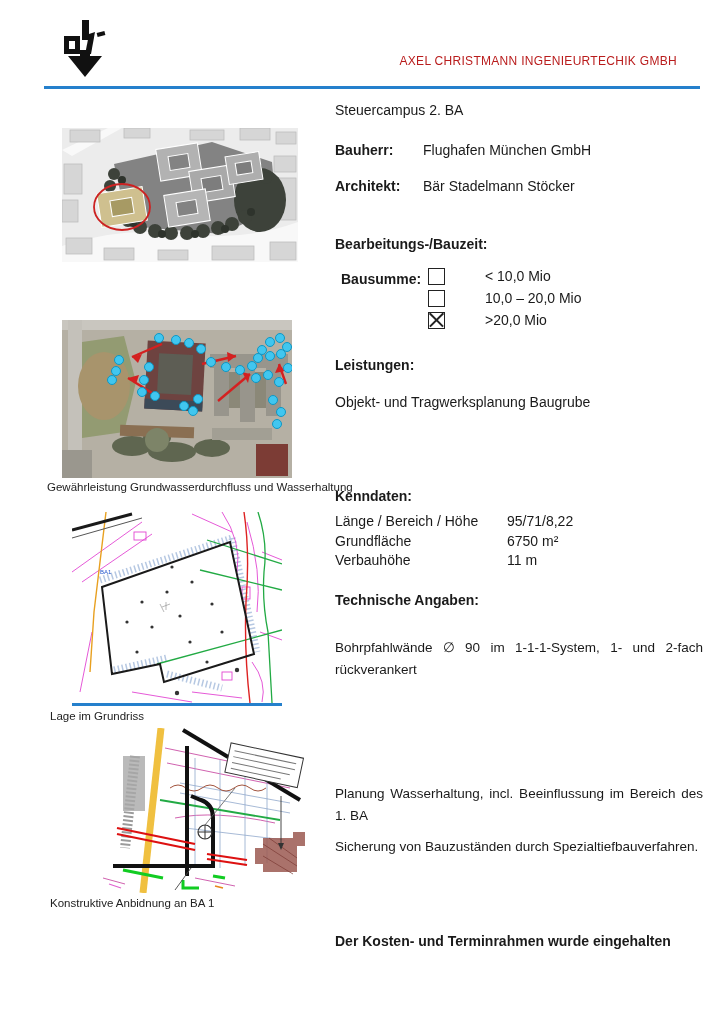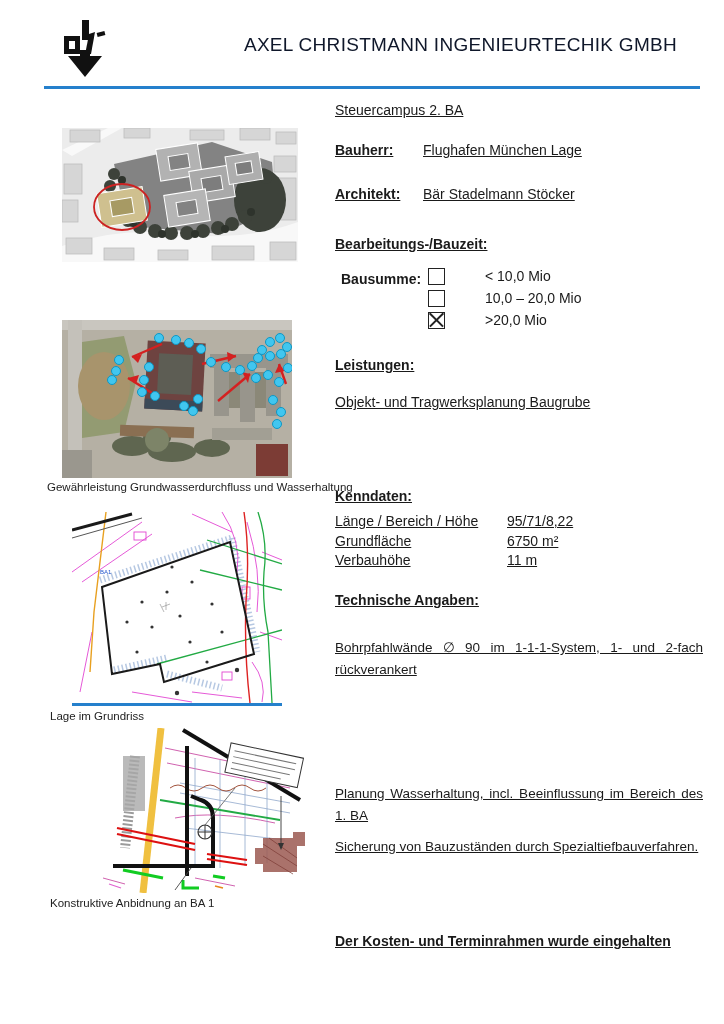--- a/index.html
+++ b/index.html
@@ -1,23 +1,23 @@
 <!DOCTYPE html>
 <html><head>
 <meta charset="utf-8">
 <style>
   html,body{margin:0;padding:0;background:#ffffff;}
   .page{position:relative;width:724px;height:1024px;background:#ffffff;overflow:hidden;
         font-family:"Liberation Sans","DejaVu Sans",sans-serif;color:#1a1a1a;}
   .abs{position:absolute;}
   
-  .company{position:absolute;top:34px;right:47px;font-size:19px;letter-spacing:.3px;color:#0f172a;}
+  .company{position:absolute;top:54px;right:47px;font-size:12px;letter-spacing:.3px;color:#b91c1c;}
   .hrule{position:absolute;left:44px;top:86px;width:656px;height:3px;background:#2580cc;}
   
-  .rc{position:absolute;left:335px;width:368px;font-size:14px;line-height:21px;text-decoration:underline;}
+  .rc{position:absolute;left:335px;width:368px;font-size:14px;line-height:21px;}
   .b{font-weight:bold;}
   .fieldrow{display:flex;}
   .fieldrow .lbl{width:88px;font-weight:bold;flex:none;}
   .kdrow{display:flex;line-height:19.5px;}
   .kdrow .klbl{width:172px;flex:none;}
   .just{text-align:justify;font-size:13.5px;line-height:21.5px;}
   
   .optrow{display:flex;align-items:center;height:22px;gap:33px;}
   .cbx{position:relative;width:15px;height:15px;border:1.6px solid #222;flex:none;margin-right:7px;box-sizing:content-box;background:#fff;}
   .cbx.checked::before,.cbx.checked::after{content:"";position:absolute;left:-2px;top:6.6px;width:19px;height:1.6px;background:#222;}
@@ -345,23 +345,23 @@
           <path d="M14,156 L26,160"></path>
         </g>
     </svg>
   </div>
   <div class="caption" style="left:50px;top:897px;">Konstruktive Anbidnung an BA 1</div>
 
   <div class="rc" style="top:100px;">Steuercampus 2. BA</div>
 
   <div class="rc fieldrow" style="top:140px;">
     <span class="lbl">Bauherr:</span>
-    <span>Flughafen München Lage</span>
-  </div>
-  <div class="rc fieldrow" style="top:184px;">
+    <span>Flughafen München GmbH</span>
+  </div>
+  <div class="rc fieldrow" style="top:176px;">
     <span class="lbl">Architekt:</span>
     <span>Bär Stadelmann Stöcker</span>
   </div>
 
   <div class="rc b" style="top:234px;">Bearbeitungs-/Bauzeit:</div>
 
   <div class="abs b" style="left:341px;top:271px;font-size:14px;">Bausumme:</div>
   <div class="abs" style="left:428px;top:265px;font-size:14px;">
     <div class="optrow">
       <span class="cbx"></span>

